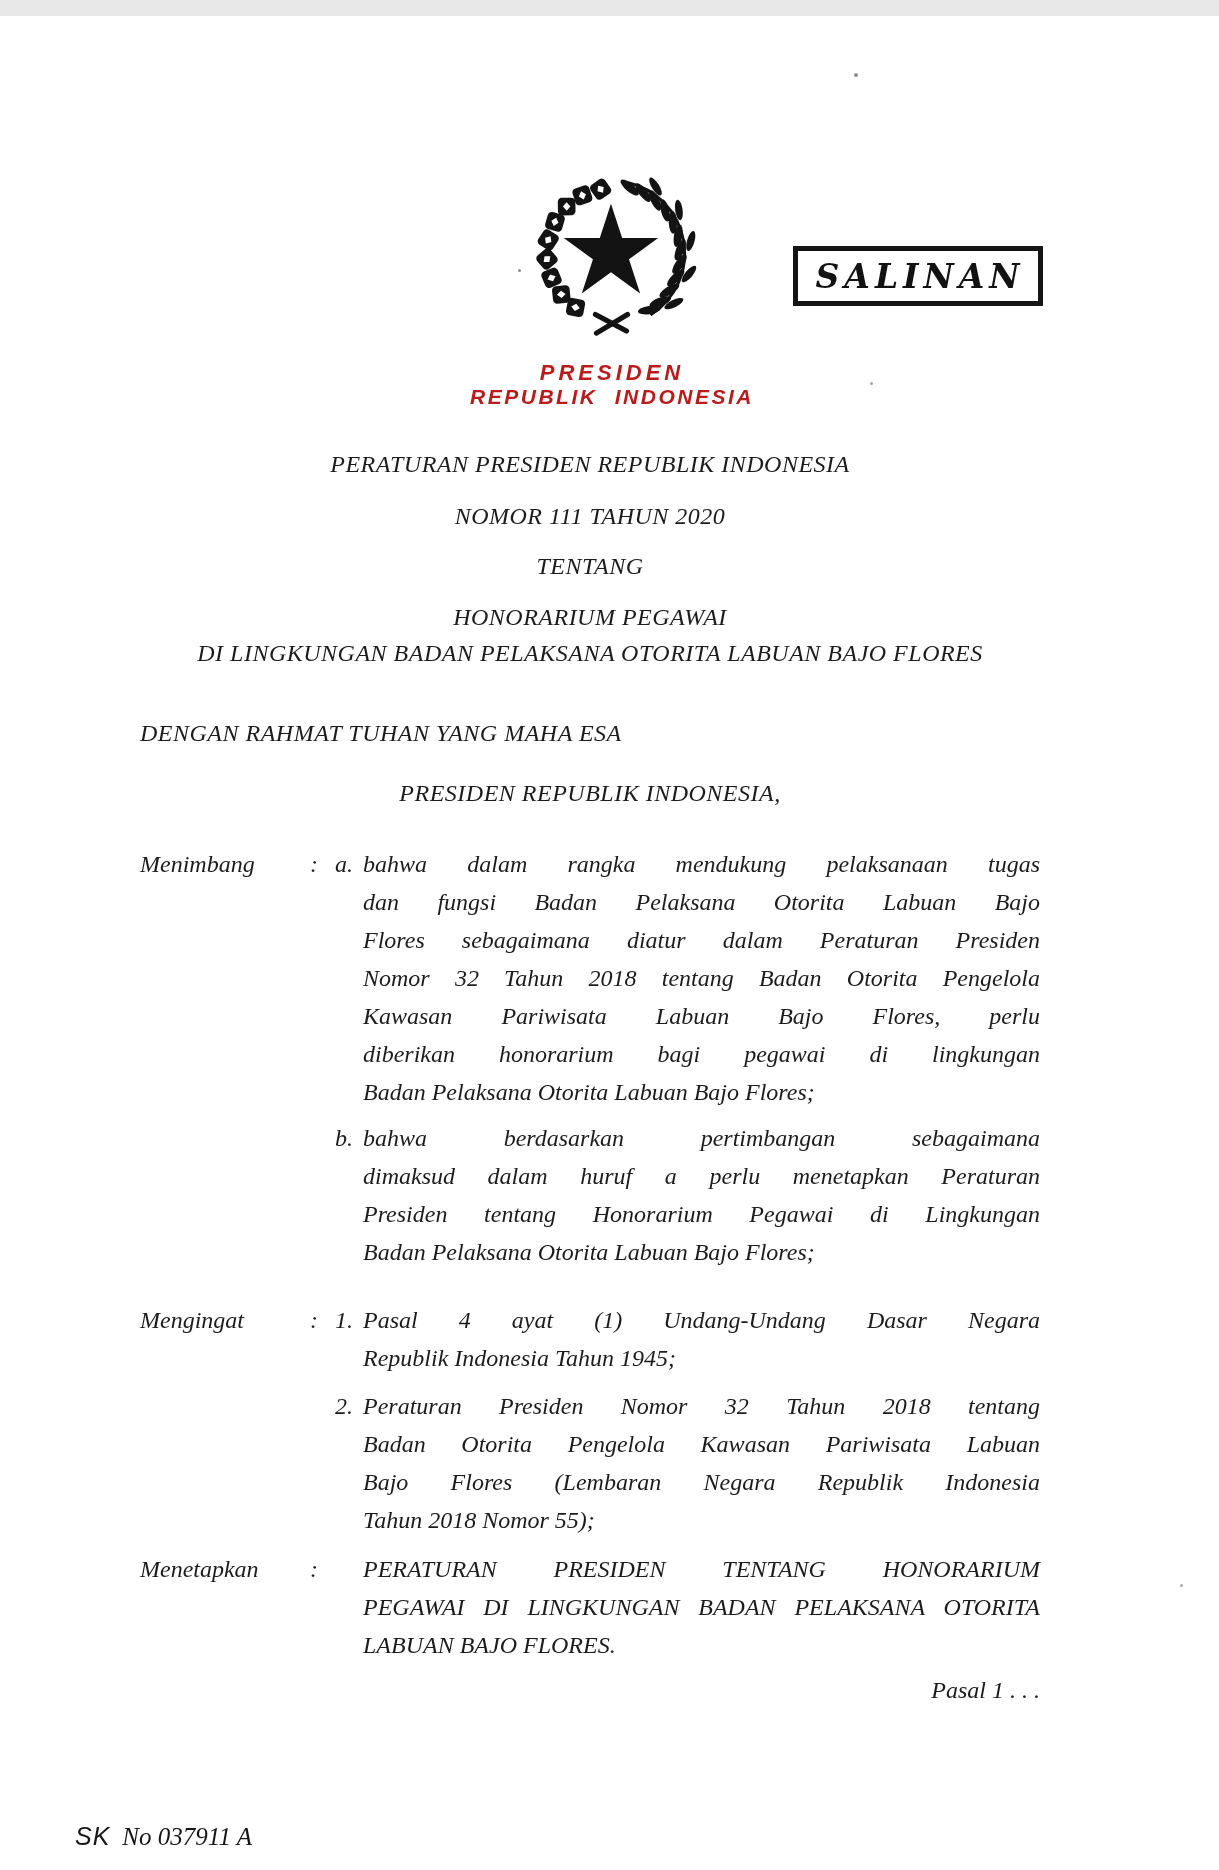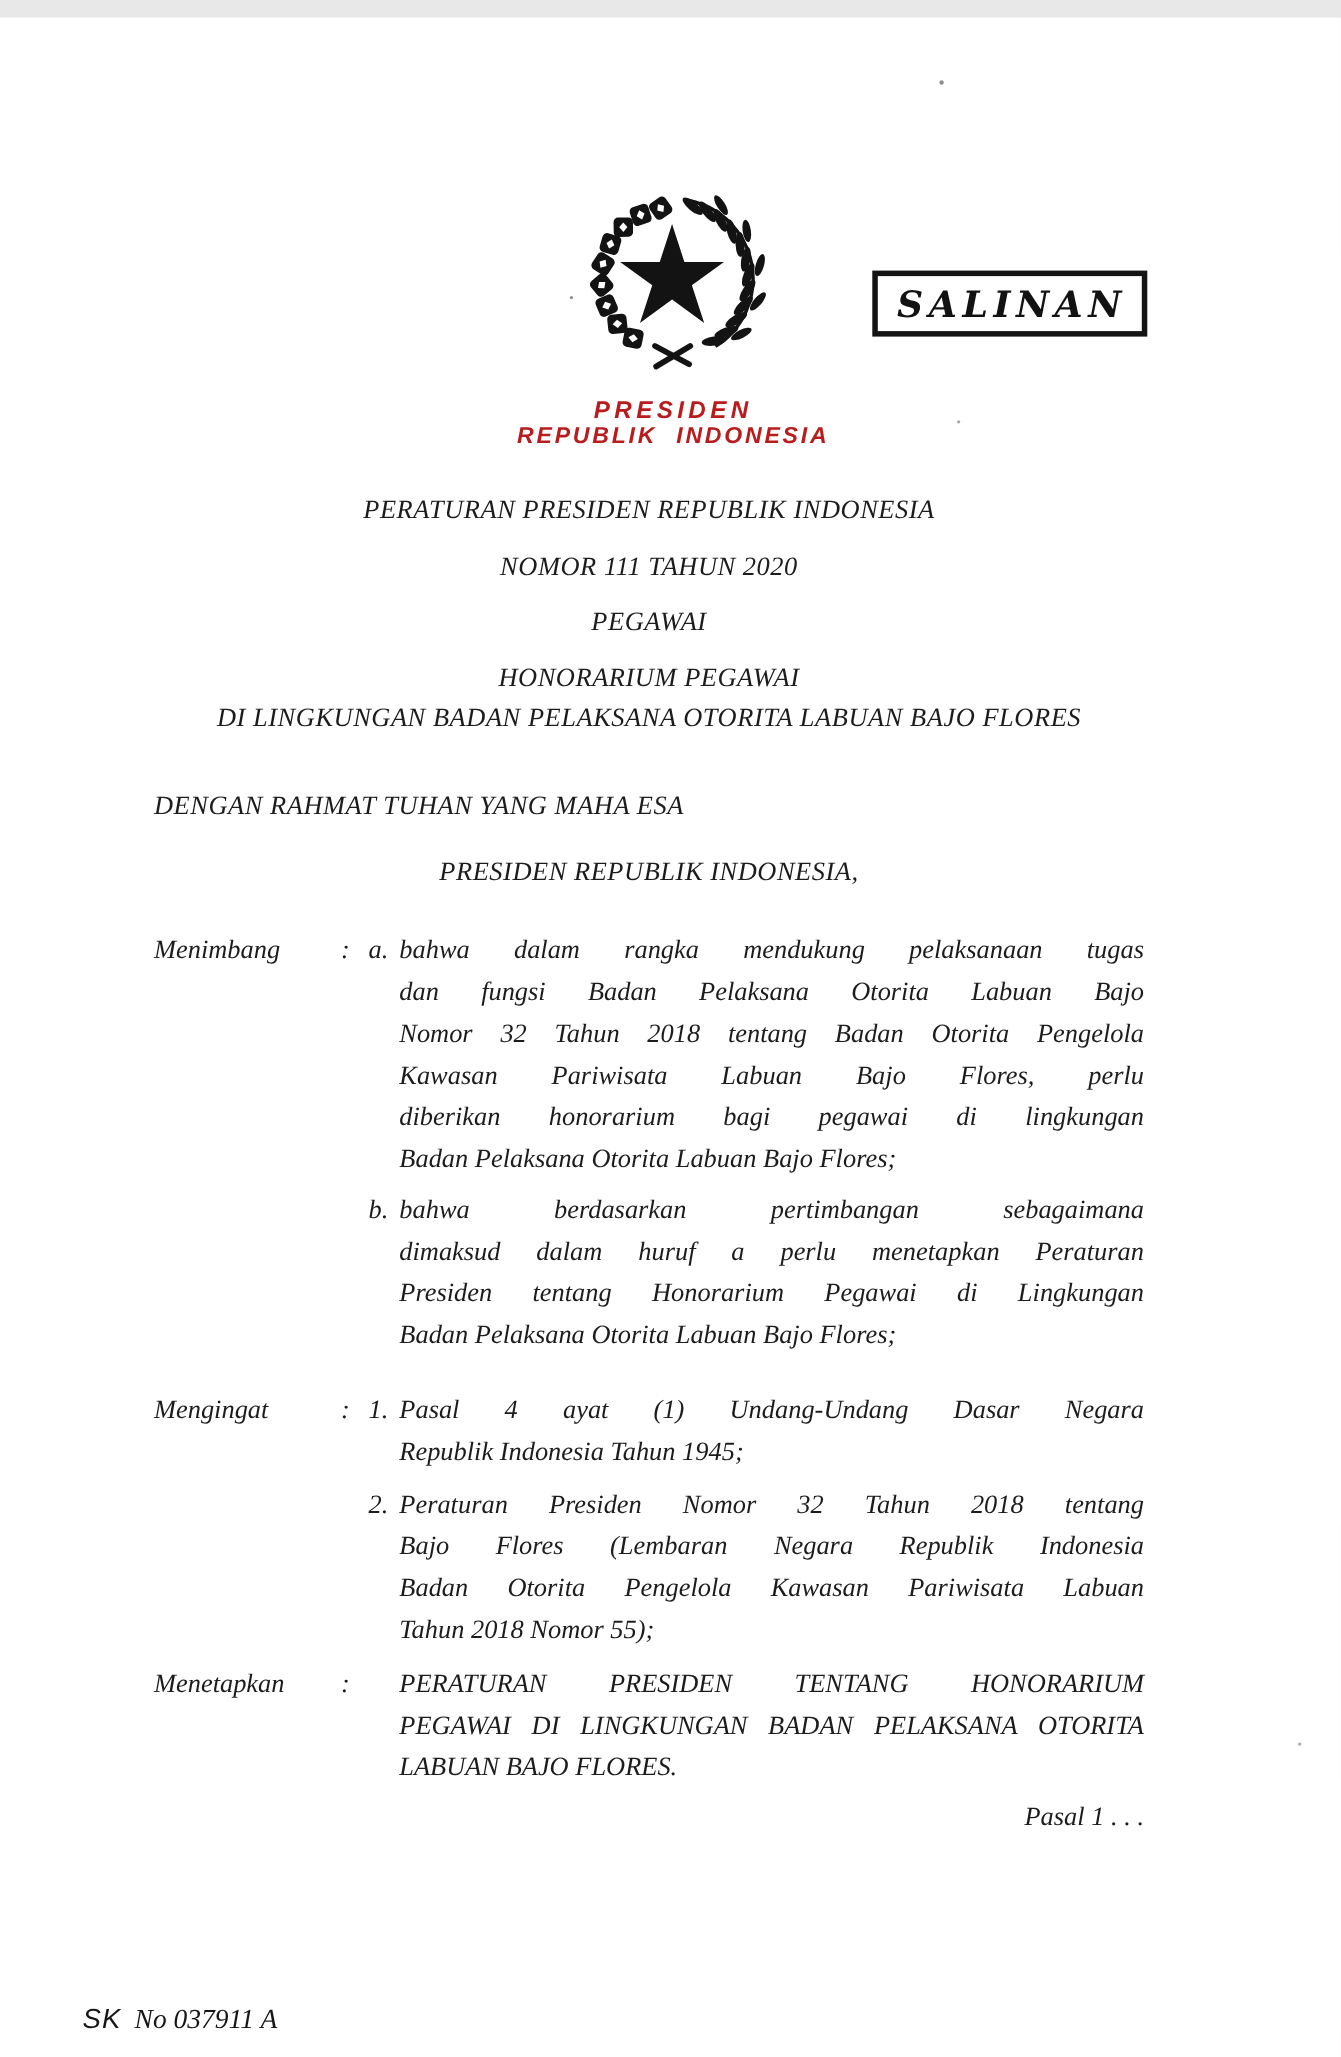--- a/index.html
+++ b/index.html
@@ -150,35 +150,36 @@
   </div>
 
   <div class="letterhead">
     <div class="lh1">PRESIDEN</div>
     <div class="lh2">REPUBLIK INDONESIA</div>
   </div>
 
   <div class="content">
     <div class="tline t1">PERATURAN PRESIDEN REPUBLIK INDONESIA</div>
     <div class="tline t2">NOMOR 111 TAHUN 2020</div>
-    <div class="tline t3">PEGAWAI</div>
+    <div class="tline t3">TENTANG</div>
     <div class="tline t4">HONORARIUM PEGAWAI</div>
     <div class="tline t5">DI LINGKUNGAN BADAN PELAKSANA OTORITA LABUAN BAJO FLORES</div>
 
     <div class="invocation">DENGAN RAHMAT TUHAN YANG MAHA ESA</div>
     <div class="authority">PRESIDEN REPUBLIK INDONESIA,</div>
 
     <div class="sec-row sec-menimbang" id="sec-menimbang">
       <div class="sec-label">Menimbang</div>
       <div class="sec-colon">:</div>
       <div class="sec-items">
           <div class="item">
             <span class="marker">a.</span>
             <div class="jl">bahwa dalam rangka mendukung pelaksanaan tugas</div>
             <div class="jl">dan fungsi Badan Pelaksana Otorita Labuan Bajo</div>
+            <div class="jl">Flores sebagaimana diatur dalam Peraturan Presiden</div>
             <div class="jl">Nomor 32 Tahun 2018 tentang Badan Otorita Pengelola</div>
             <div class="jl">Kawasan Pariwisata Labuan Bajo Flores, perlu</div>
             <div class="jl">diberikan honorarium bagi pegawai di lingkungan</div>
             <div class="jl jl-end">Badan Pelaksana Otorita Labuan Bajo Flores;</div>
           </div>
           <div class="item">
             <span class="marker">b.</span>
             <div class="jl">bahwa berdasarkan pertimbangan sebagaimana</div>
             <div class="jl">dimaksud dalam huruf a perlu menetapkan Peraturan</div>
             <div class="jl">Presiden tentang Honorarium Pegawai di Lingkungan</div>
@@ -192,22 +193,22 @@
       <div class="sec-colon">:</div>
       <div class="sec-items">
           <div class="item">
             <span class="marker">1.</span>
             <div class="jl">Pasal 4 ayat (1) Undang-Undang Dasar Negara</div>
             <div class="jl jl-end">Republik Indonesia Tahun 1945;</div>
           </div>
           <div class="item">
             <span class="marker">2.</span>
             <div class="jl">Peraturan Presiden Nomor 32 Tahun 2018 tentang</div>
+            <div class="jl">Badan Otorita Pengelola Kawasan Pariwisata Labuan</div>
             <div class="jl">Bajo Flores (Lembaran Negara Republik Indonesia</div>
-            <div class="jl">Badan Otorita Pengelola Kawasan Pariwisata Labuan</div>
             <div class="jl jl-end">Tahun 2018 Nomor 55);</div>
           </div>
         </div>
     </div>
 
 
     <div class="sec-row sec-menetapkan">
       <div class="sec-label">Menetapkan</div>
       <div class="sec-colon">:</div>
       <div class="sec-items">

